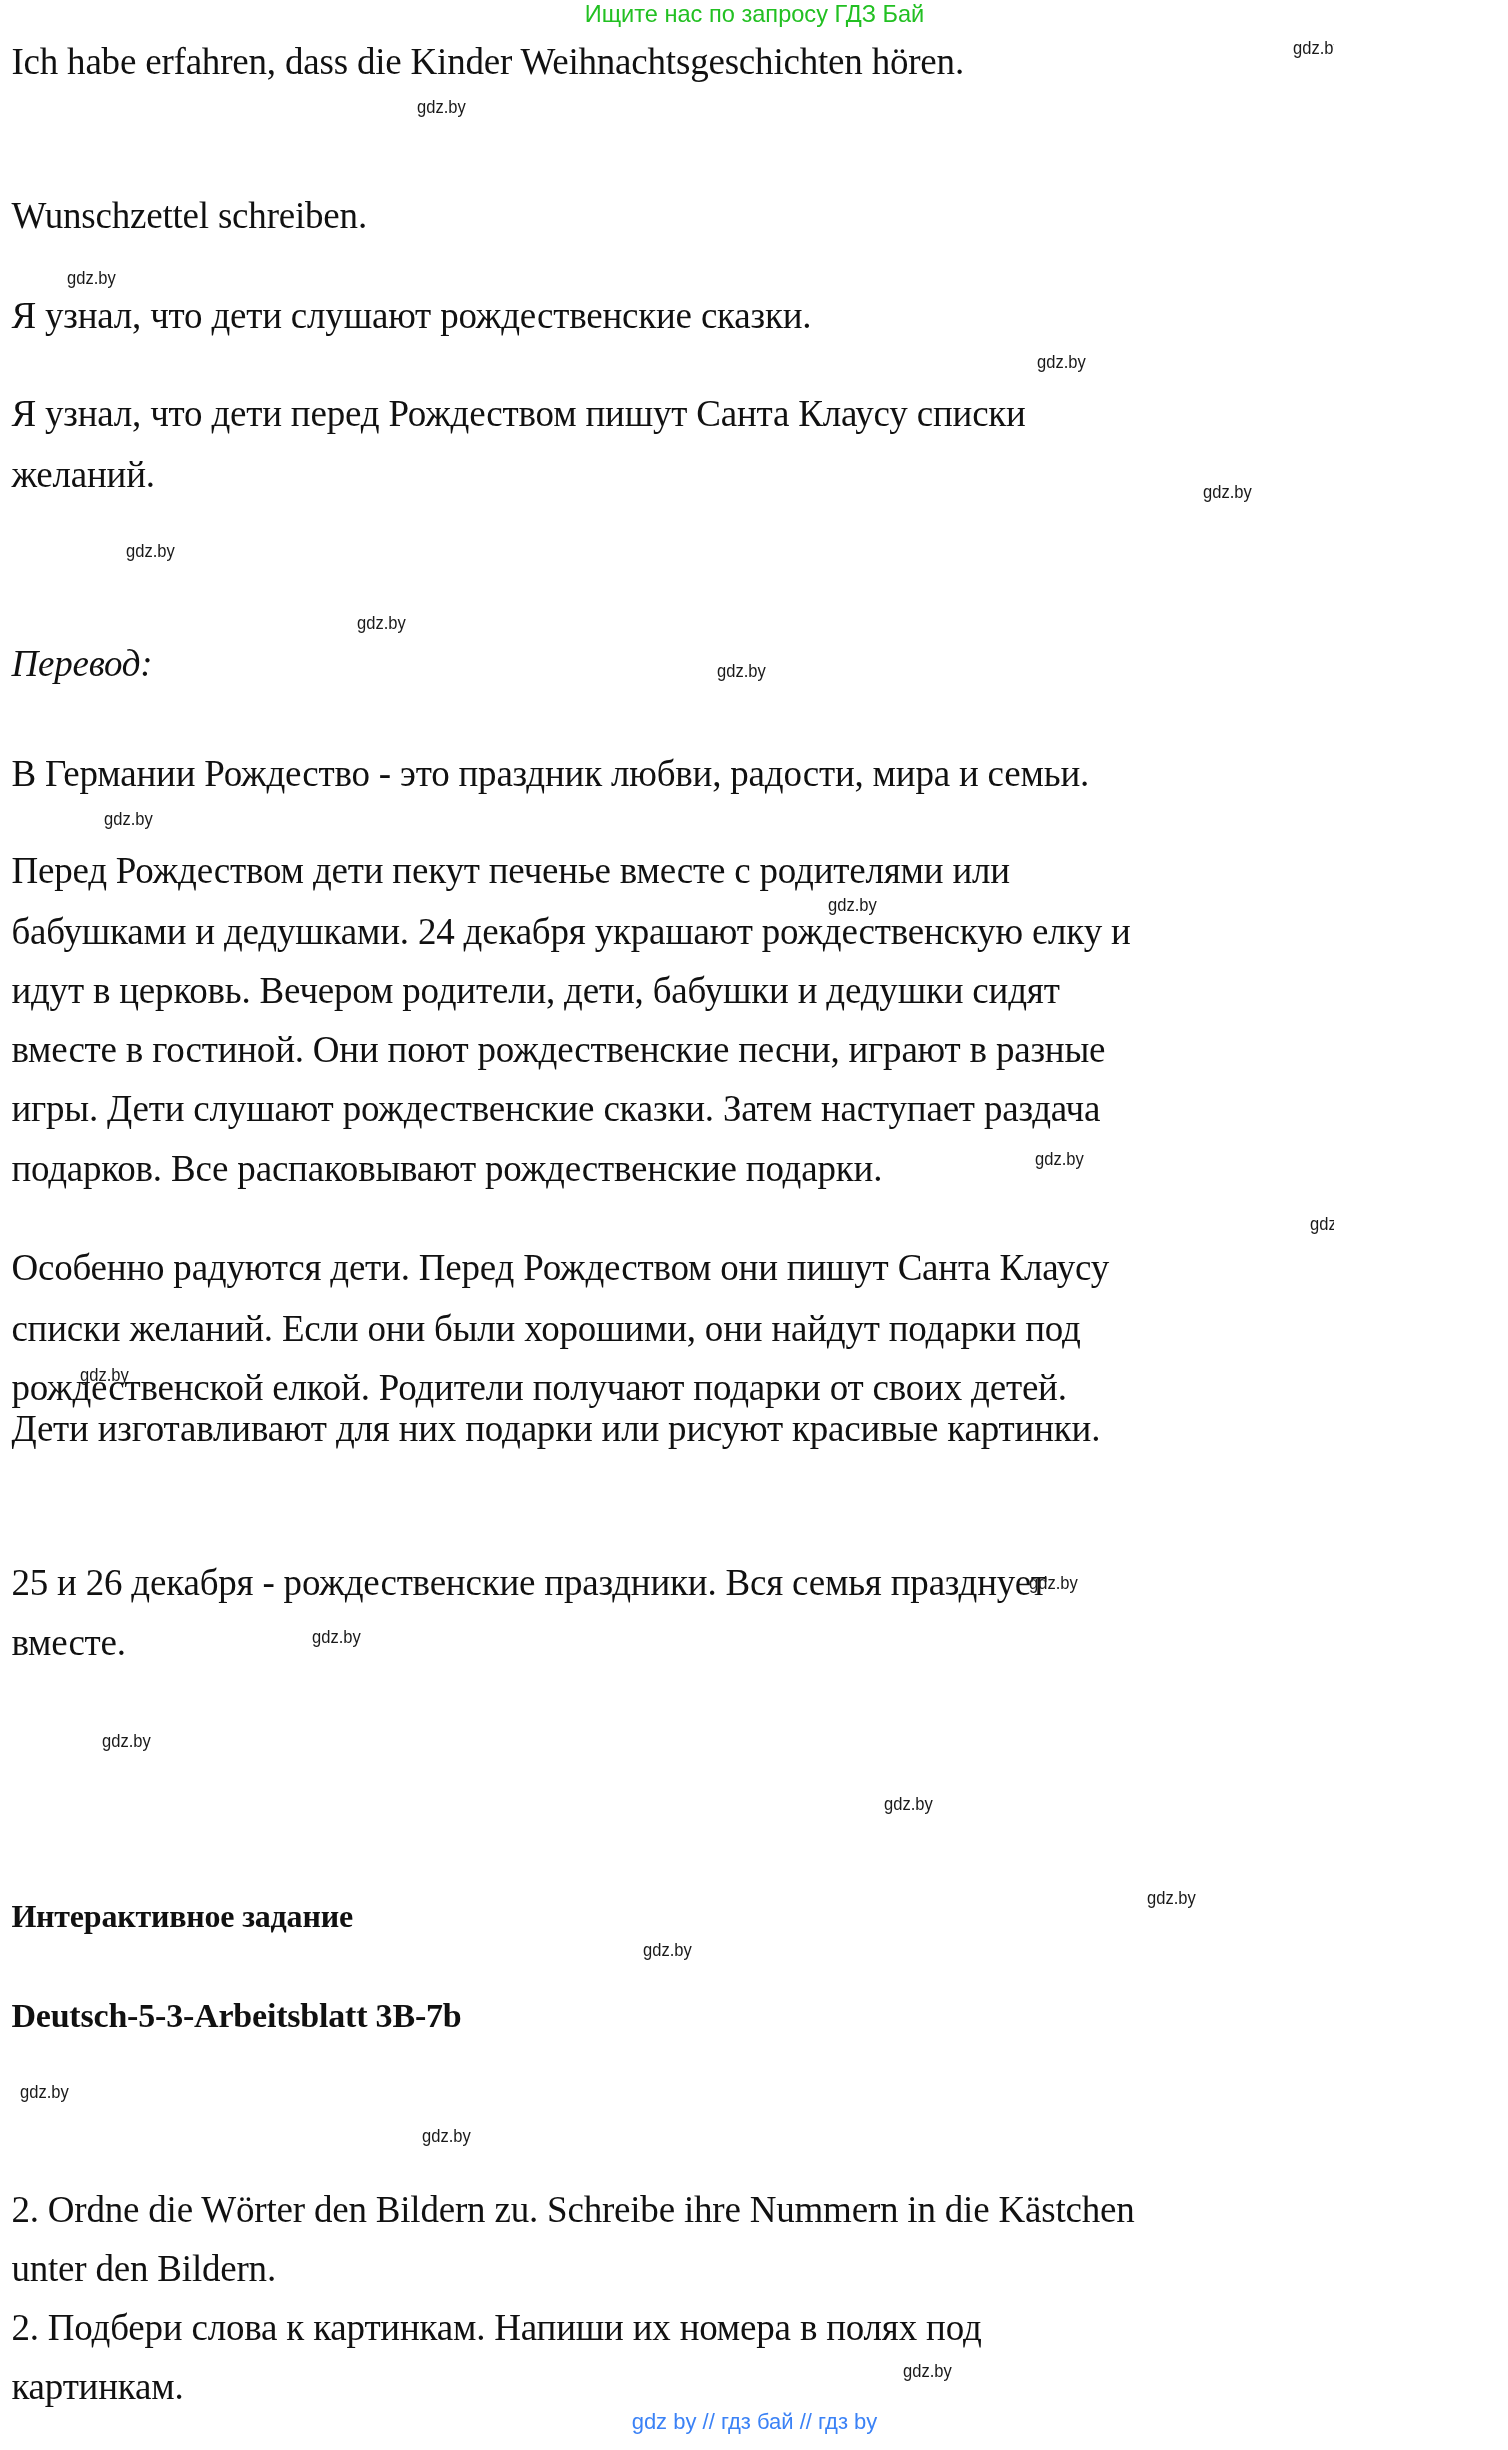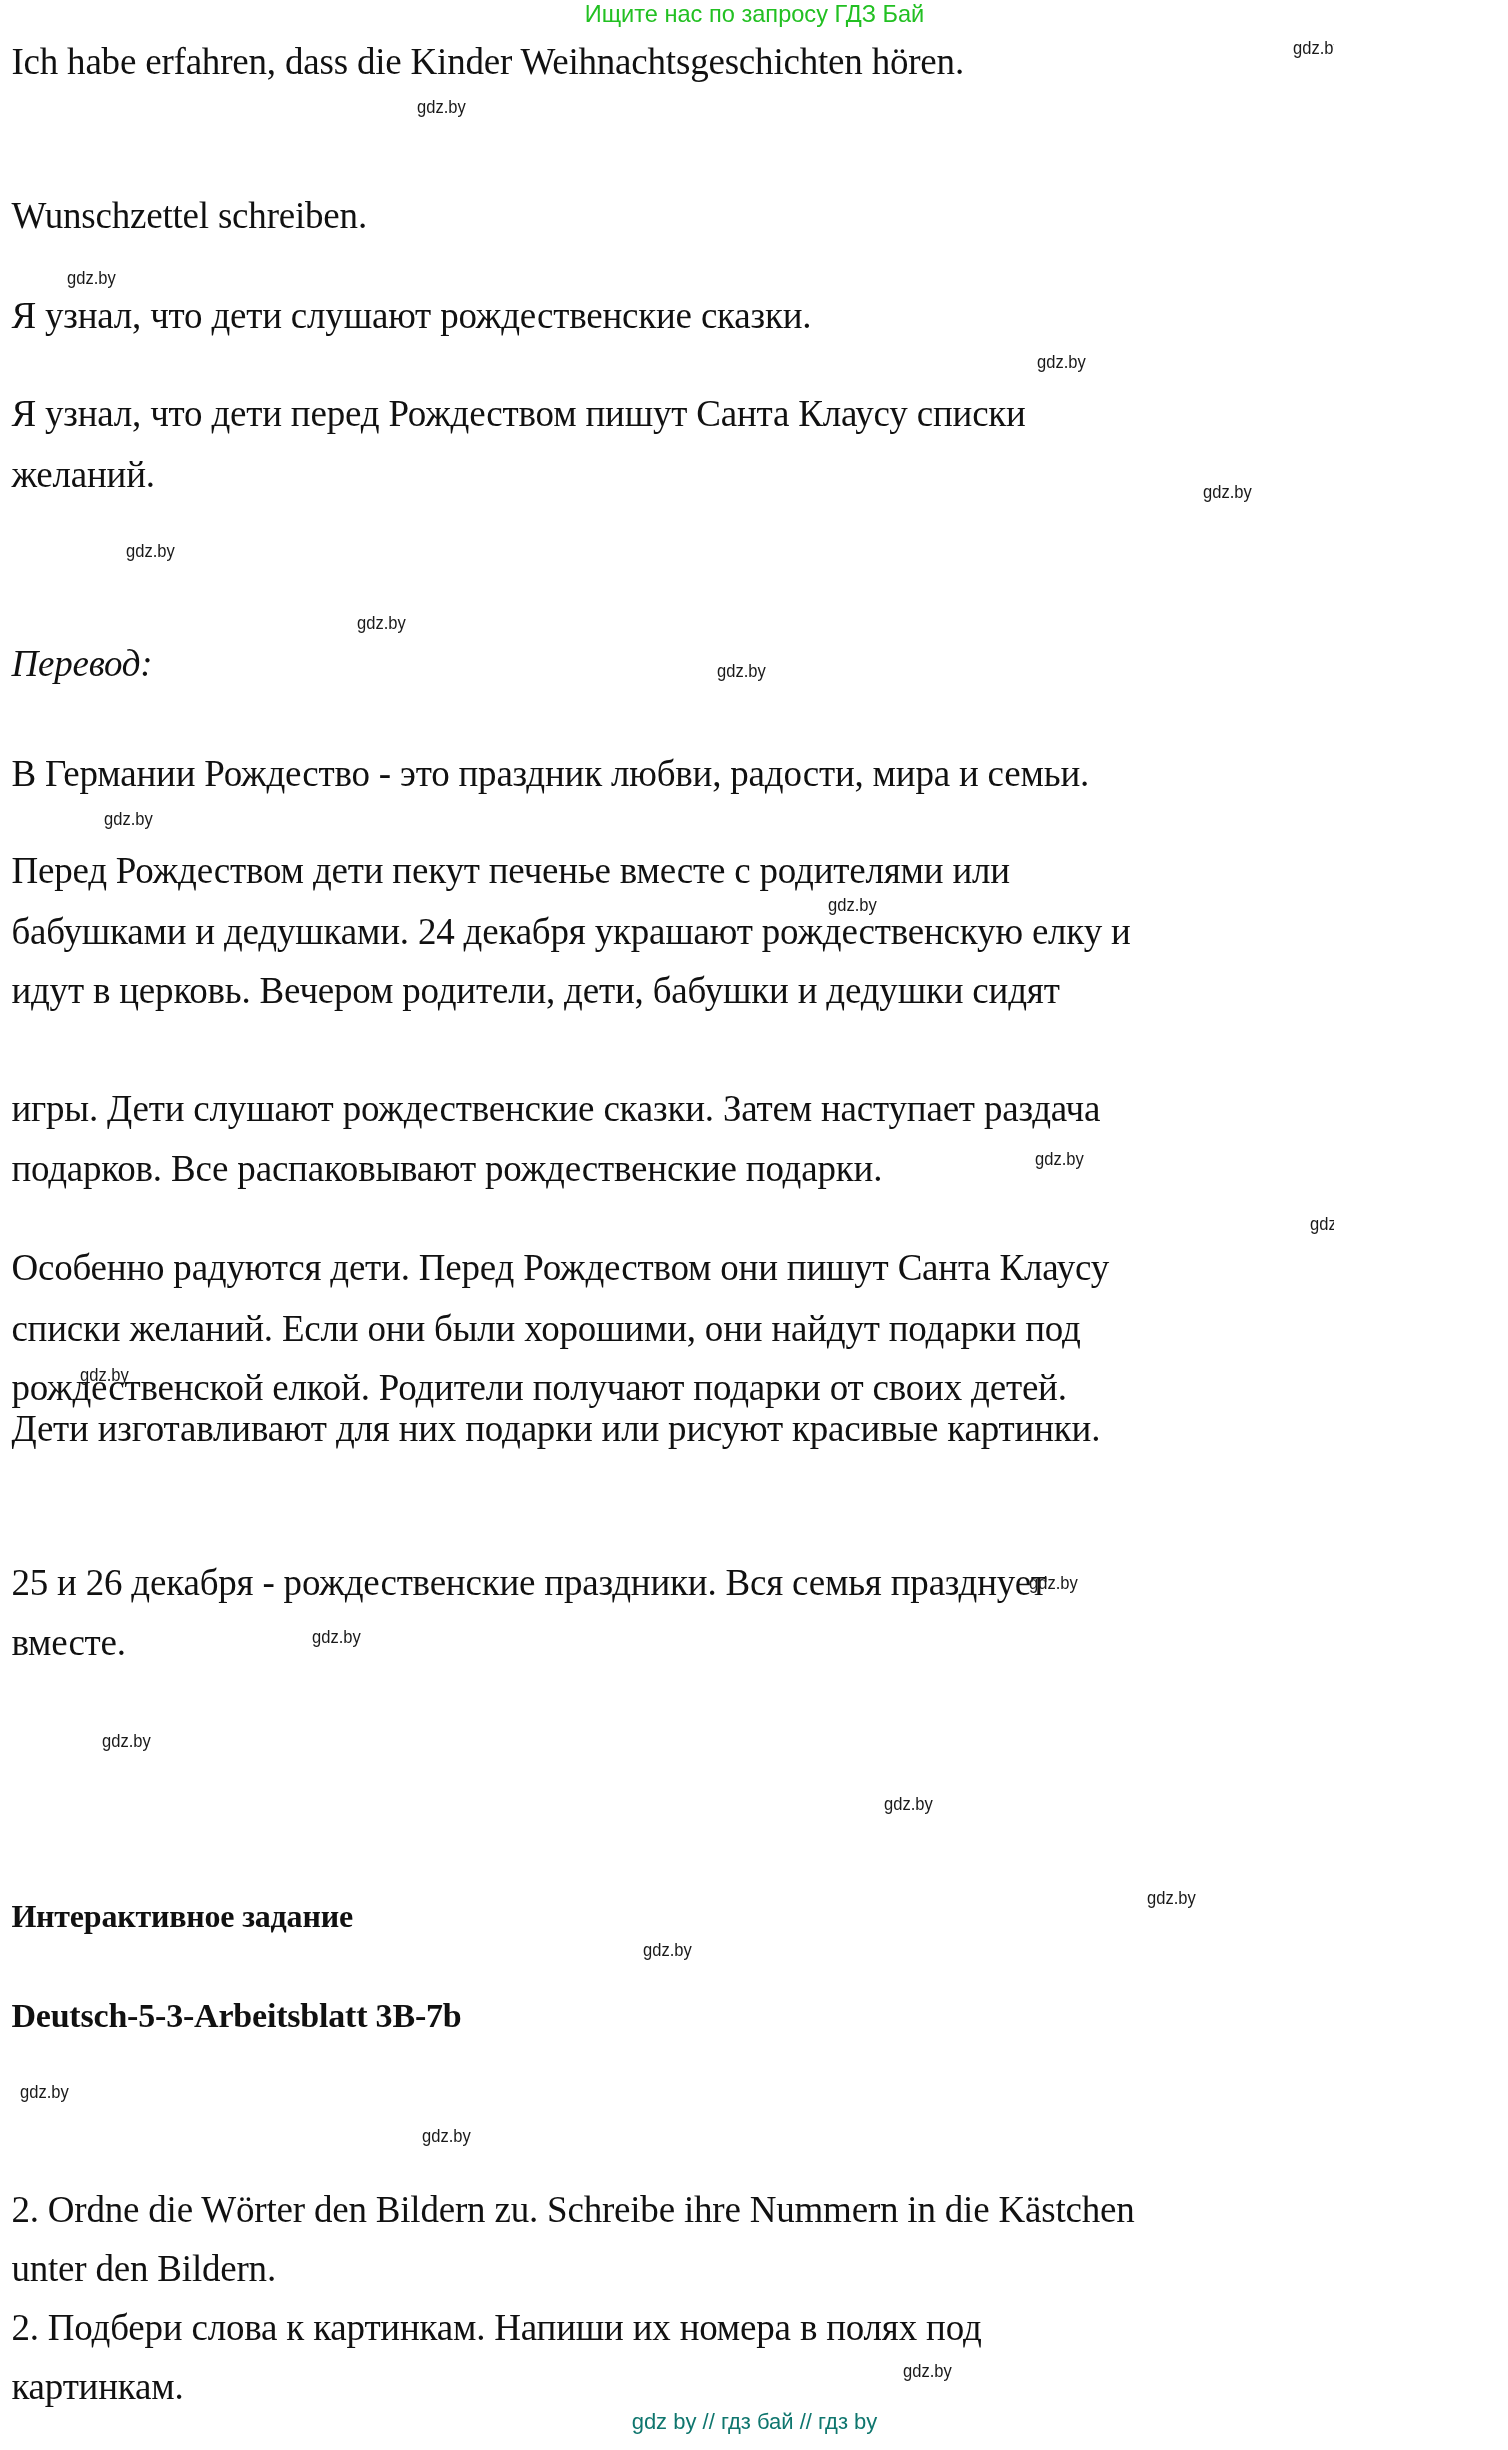--- a/index.html
+++ b/index.html
@@ -98,20 +98,21 @@
   <div class="doc-line italic" style="top:643px;">Перевод:</div>
 
   <div class="doc-line" style="top:753px;">В Германии Рождество - это праздник любви, радости, мира и семьи.</div>
 
   <div class="doc-line" style="top:850px;">Перед Рождеством дети пекут печенье вместе с родителями или</div>
 
   <div class="doc-line" style="top:911px;">бабушками и дедушками. 24 декабря украшают рождественскую елку и</div>
 
   <div class="doc-line" style="top:970px;">идут в церковь. Вечером родители, дети, бабушки и дедушки сидят</div>
 
+  <div class="doc-line" style="top:1029px;">вместе в гостиной. Они поют рождественские песни, играют в разные</div>
 
   <div class="doc-line" style="top:1088px;">игры. Дети слушают рождественские сказки. Затем наступает раздача</div>
 
   <div class="doc-line" style="top:1148px;">подарков. Все распаковывают рождественские подарки.</div>
 
   <div class="doc-line" style="top:1247px;">Особенно радуются дети. Перед Рождеством они пишут Санта Клаусу</div>
 
   <div class="doc-line" style="top:1367px;">рождественской елкой. Родители получают подарки от своих детей.</div>
 
   <div class="doc-line" style="top:1308px;">списки желаний. Если они были хорошими, они найдут подарки под</div>
@@ -127,21 +128,21 @@
   <div class="doc-line bold" style="top:1995px; font-size:34px;">Deutsch-5-3-Arbeitsblatt 3B-7b</div>
 
   <div class="doc-line" style="top:2189px;">2. Ordne die Wörter den Bildern zu. Schreibe ihre Nummern in die Kästchen</div>
 
   <div class="doc-line" style="top:2248px;">unter den Bildern.</div>
 
   <div class="doc-line" style="top:2307px;">2. Подбери слова к картинкам. Напиши их номера в полях под</div>
 
   <div class="doc-line" style="top:2366px;">картинкам.</div>
 
-  <div class="footer-line" style="top: 2409px; color: #0f766e;">gdz by  //  гдз бай  //  гдз by</div>
+  <div class="footer-line" style="top: 2409px; color: #3b82f6;">gdz by  //  гдз бай  //  гдз by</div>
 
   <div id="watermark-layer">
       <div class="wm" style="left: 1293px; top: 39px;">gdz.by</div>
       <div class="wm" style="left: 417px; top: 98px;">gdz.by</div>
       <div class="wm" style="left: 67px; top: 269px;">gdz.by</div>
       <div class="wm" style="left: 1037px; top: 353px;">gdz.by</div>
       <div class="wm" style="left: 1203px; top: 483px;">gdz.by</div>
       <div class="wm" style="left: 126px; top: 542px;">gdz.by</div>
       <div class="wm" style="left: 357px; top: 614px;">gdz.by</div>
       <div class="wm" style="left: 717px; top: 662px;">gdz.by</div>

